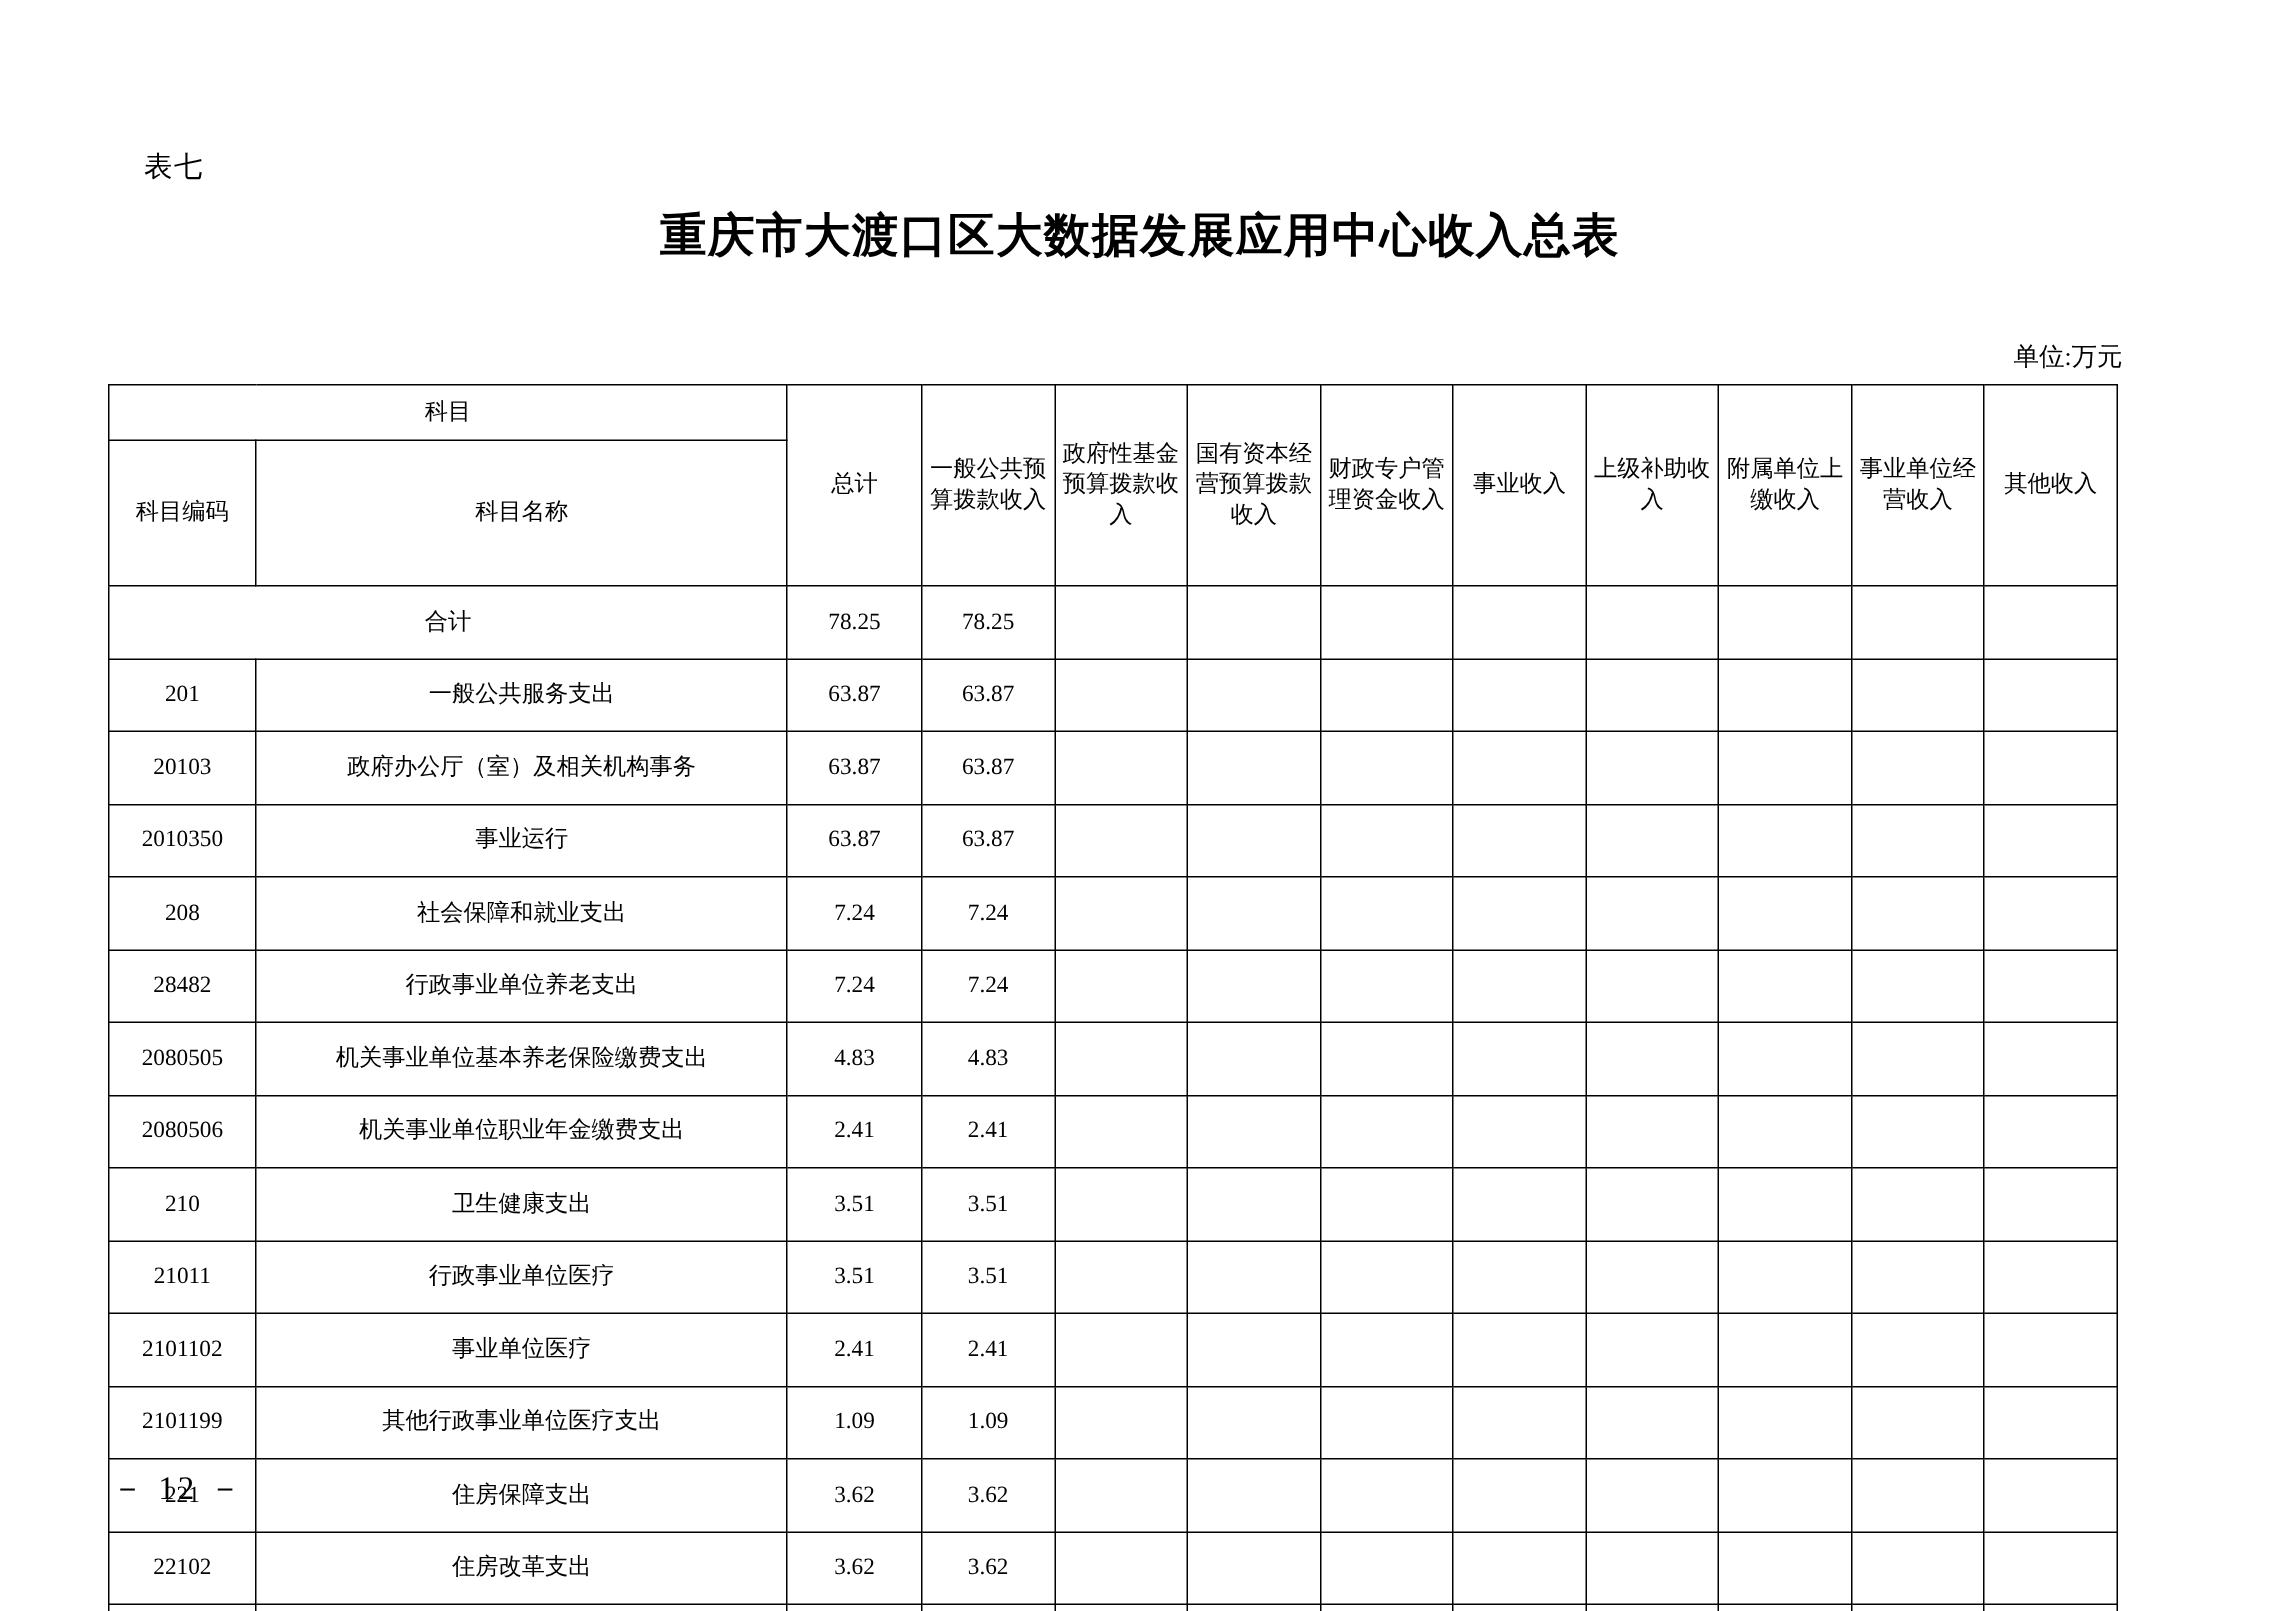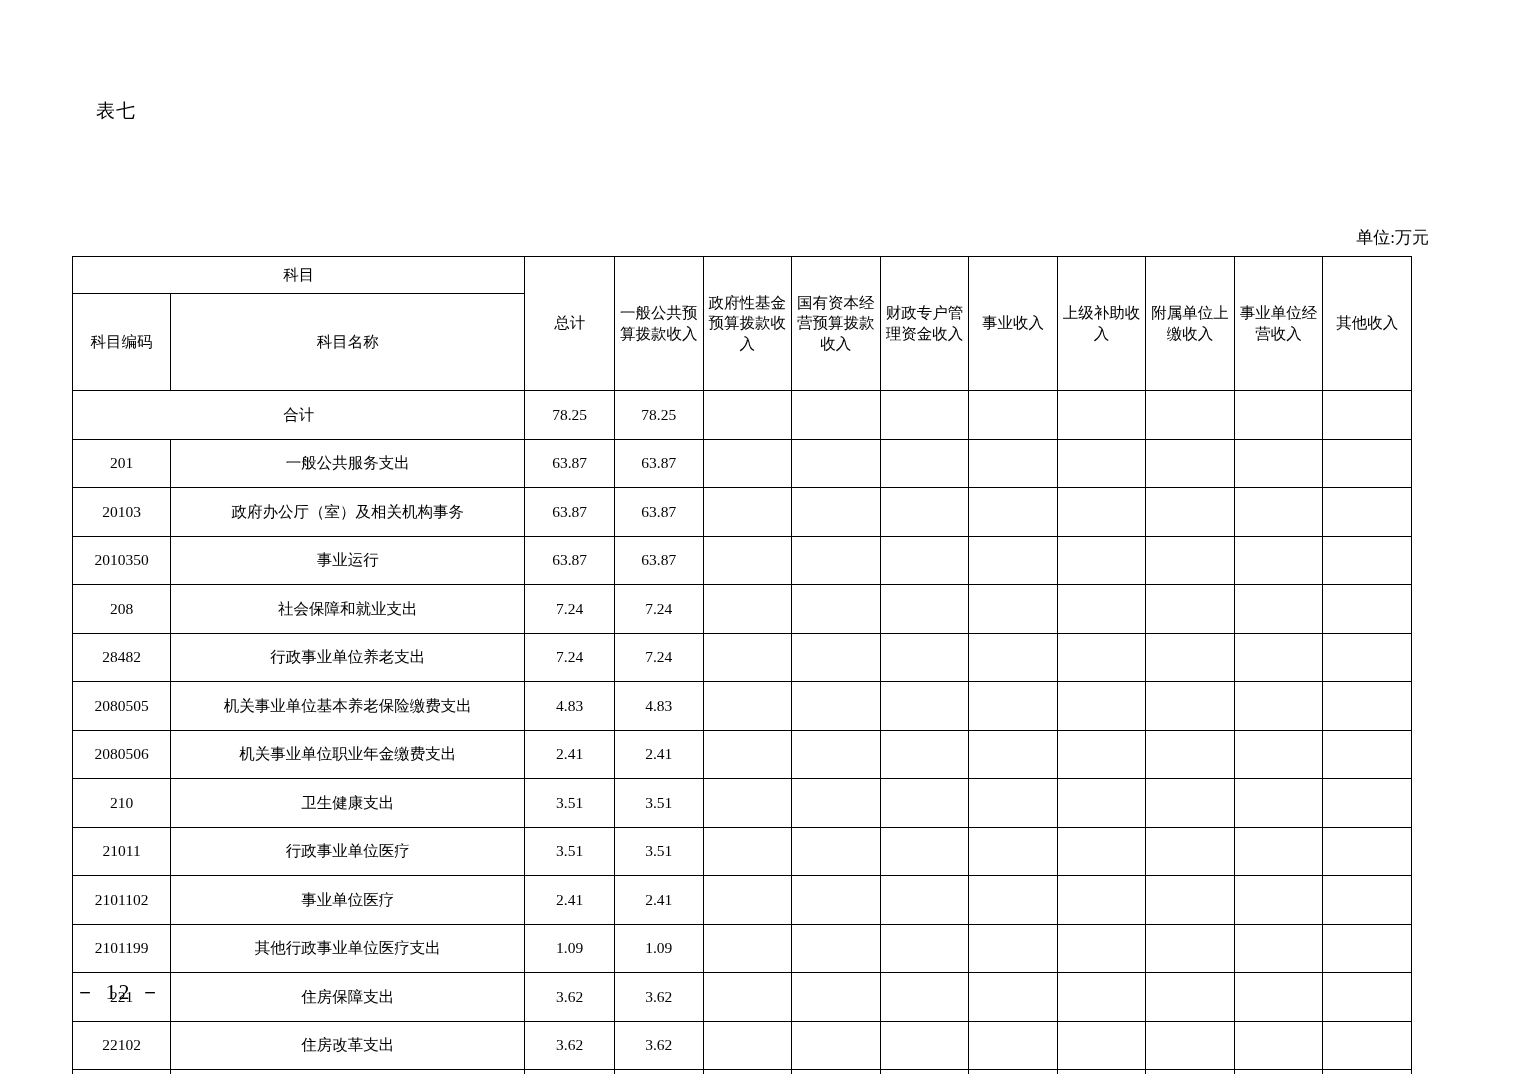--- a/index.html
+++ b/index.html
@@ -36,21 +36,21 @@
     right: 0;
     top: 136px;
     text-align: center;
     font-size: 31px;
     font-weight: bold;
     letter-spacing: 1px;
     font-family: "Liberation Serif", serif;
   }
   .unit-note {
     position: absolute;
-    right: 91px;
+    right: 105px;
     top: 226px;
     font-size: 17px;
   }
   table.budget {
     position: absolute;
     left: 72px;
     top: 256px;
     width: 1340px;
     border-collapse: collapse;
     table-layout: fixed;
@@ -111,20 +111,21 @@
   .w-total { width: 84px; }
   .w-col { width: 83px; }
 </style>
 </head>
 <body>
 
 <div class="page">
 
   <div class="table-label">表七</div>
 
+  <div class="doc-title">重庆市大渡口区大数据发展应用中心收入总表</div>
 
   <div class="unit-note">单位:万元</div>
 
   <table class="budget">
     <colgroup>
       <col class="w-code">
       <col class="w-name">
       <col class="w-total">
       <col class="w-col">
       <col class="w-col">

